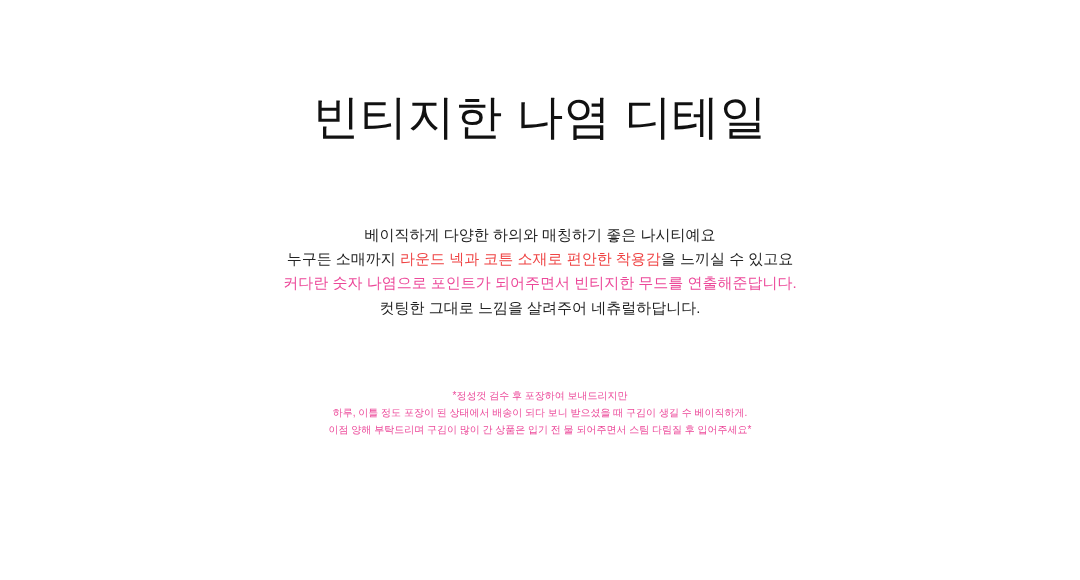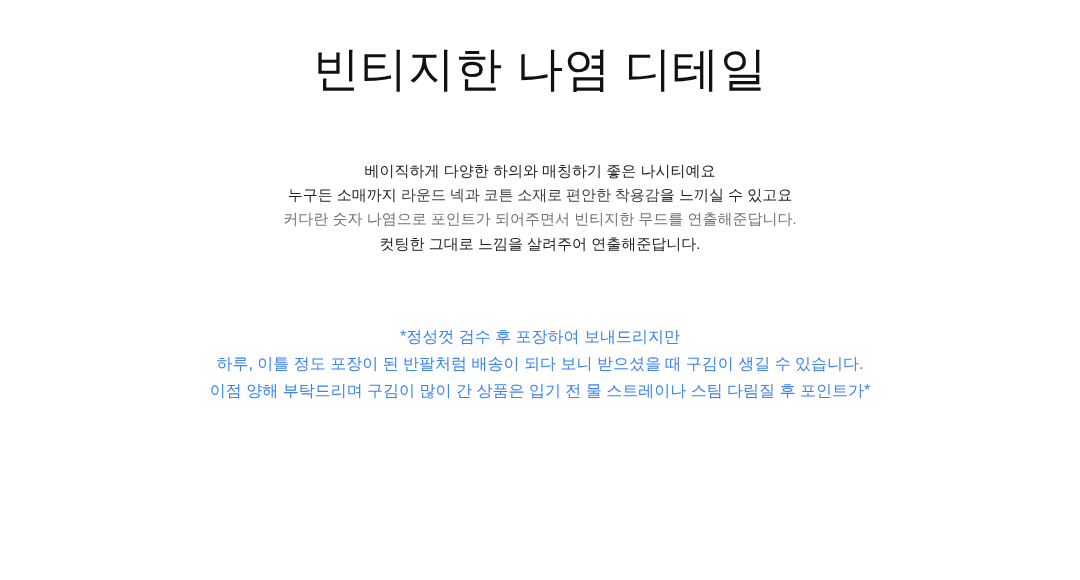--- a/index.html
+++ b/index.html
@@ -16,77 +16,76 @@
   }
   .page {
     width: 1080px;
     height: 580px;
     position: relative;
     display: flex;
     flex-direction: column;
     align-items: center;
   }
   .title-block {
-    margin-top: 40px;
+    margin-top: 88px;
     text-align: center;
     line-height: 1.25;
   }
   .title-line {
     font-size: 47px;
     font-weight: 400;
     color: #111111;
     letter-spacing: 0.5px;
     white-space: nowrap;
   }
   .desc-block {
-    margin-top: 60px;
+    margin-top: 76px;
     text-align: center;
     line-height: 1.62;
   }
   .desc-line {
     font-size: 15px;
     color: #222222;
     white-space: nowrap;
   }
   .desc-line .accent {
-    color: #404040;
-    font-family: Liberation Serif, serif;
+    color: #ef4444;
   }
   .desc-line.accent-line {
-    color: #737373;
+    color: #ec4899;
   }
   .notice-block {
     margin-top: 68px;
     text-align: center;
     line-height: 1.68;
   }
   .notice-line {
-    font-size: 16px;
-    color: #3b82f6;
+    font-size: 10px;
+    color: #ec4899;
     white-space: nowrap;
   }
   .notice-line.first {
     font-weight: 400;
   }
 </style>
 </head>
 <body>
 
 <div class="page">
 
   <div class="title-block">
     <div class="title-line">빈티지한 나염 디테일</div>
   </div>
 
   <div class="desc-block">
     <div class="desc-line">베이직하게 다양한 하의와 매칭하기 좋은 나시티예요</div>
     <div class="desc-line"><span>누구든 소매까지 </span><span class="accent">라운드 넥과 코튼 소재로 편안한 착용감</span><span>을 느끼실 수 있고요</span></div>
     <div class="desc-line accent-line">커다란 숫자 나염으로 포인트가 되어주면서 빈티지한 무드를 연출해준답니다.</div>
-    <div class="desc-line">컷팅한 그대로 느낌을 살려주어 연출해준답니다.</div>
+    <div class="desc-line">컷팅한 그대로 느낌을 살려주어 네츄럴하답니다.</div>
   </div>
 
   <div class="notice-block">
     <div class="notice-line first">*정성껏 검수 후 포장하여 보내드리지만</div>
-    <div class="notice-line">하루, 이틀 정도 포장이 된 반팔처럼 배송이 되다 보니 받으셨을 때 구김이 생길 수 있습니다.</div>
-    <div class="notice-line">이점 양해 부탁드리며 구김이 많이 간 상품은 입기 전 물 스트레이나 스팀 다림질 후 포인트가*</div>
+    <div class="notice-line">하루, 이틀 정도 포장이 된 상태에서 배송이 되다 보니 받으셨을 때 구김이 생길 수 베이직하게.</div>
+    <div class="notice-line">이점 양해 부탁드리며 구김이 많이 간 상품은 입기 전 물 되어주면서 스팀 다림질 후 입어주세요*</div>
   </div>
 
 </div>
 
 </body></html>

